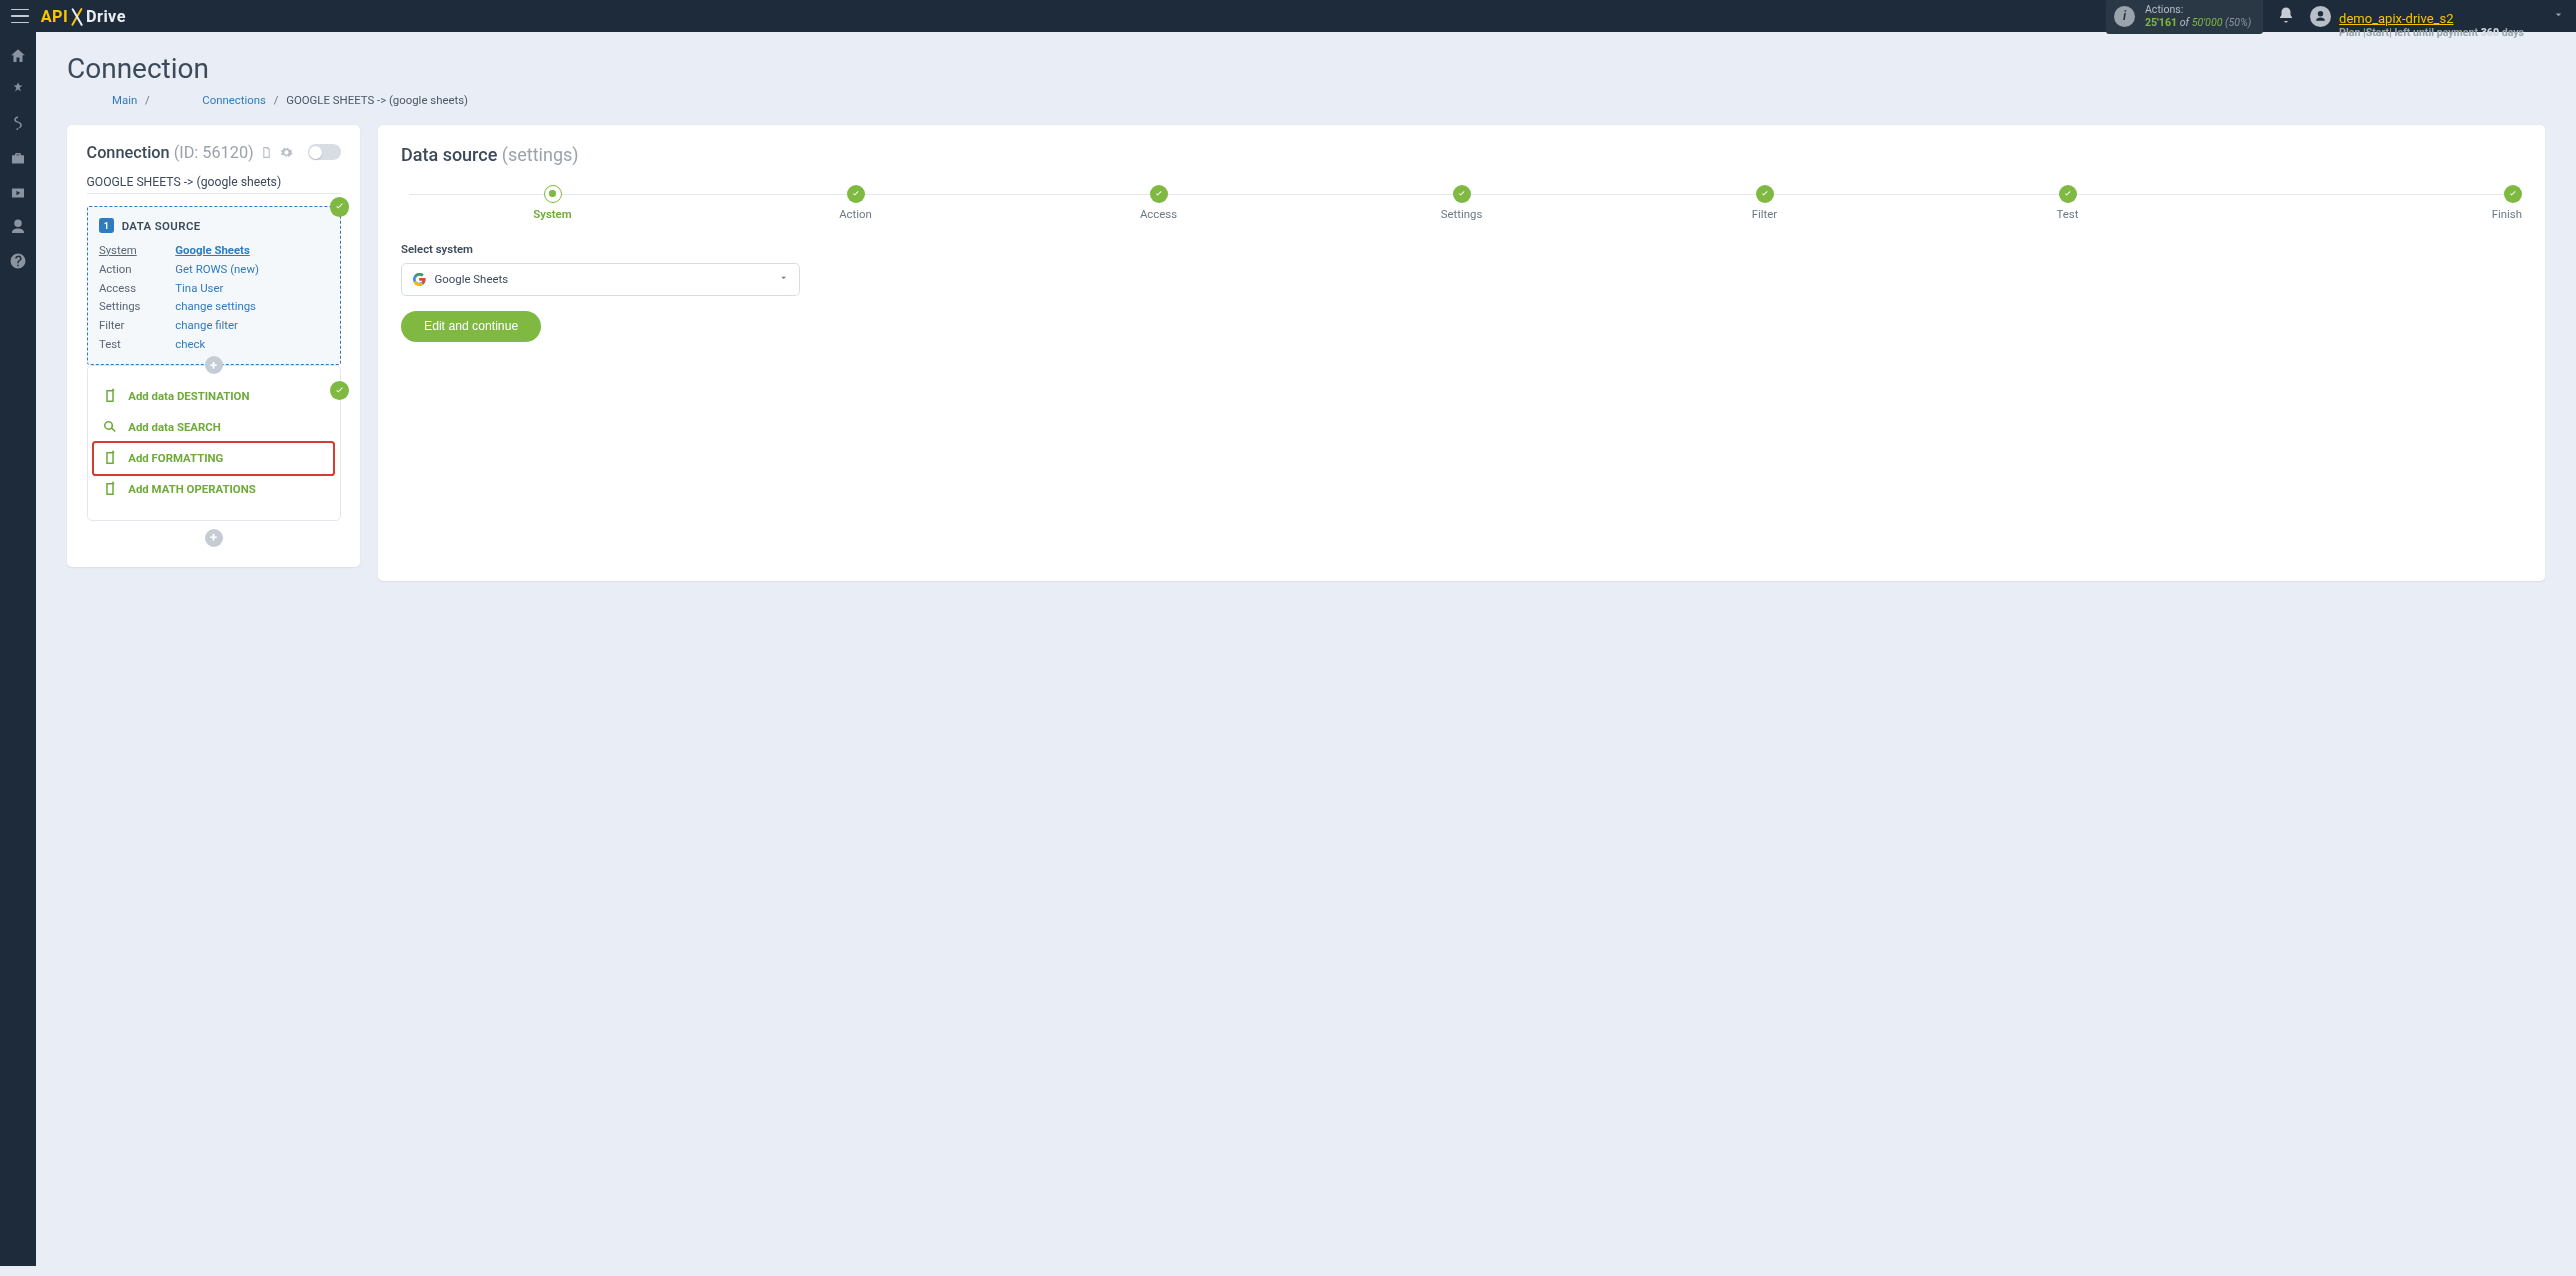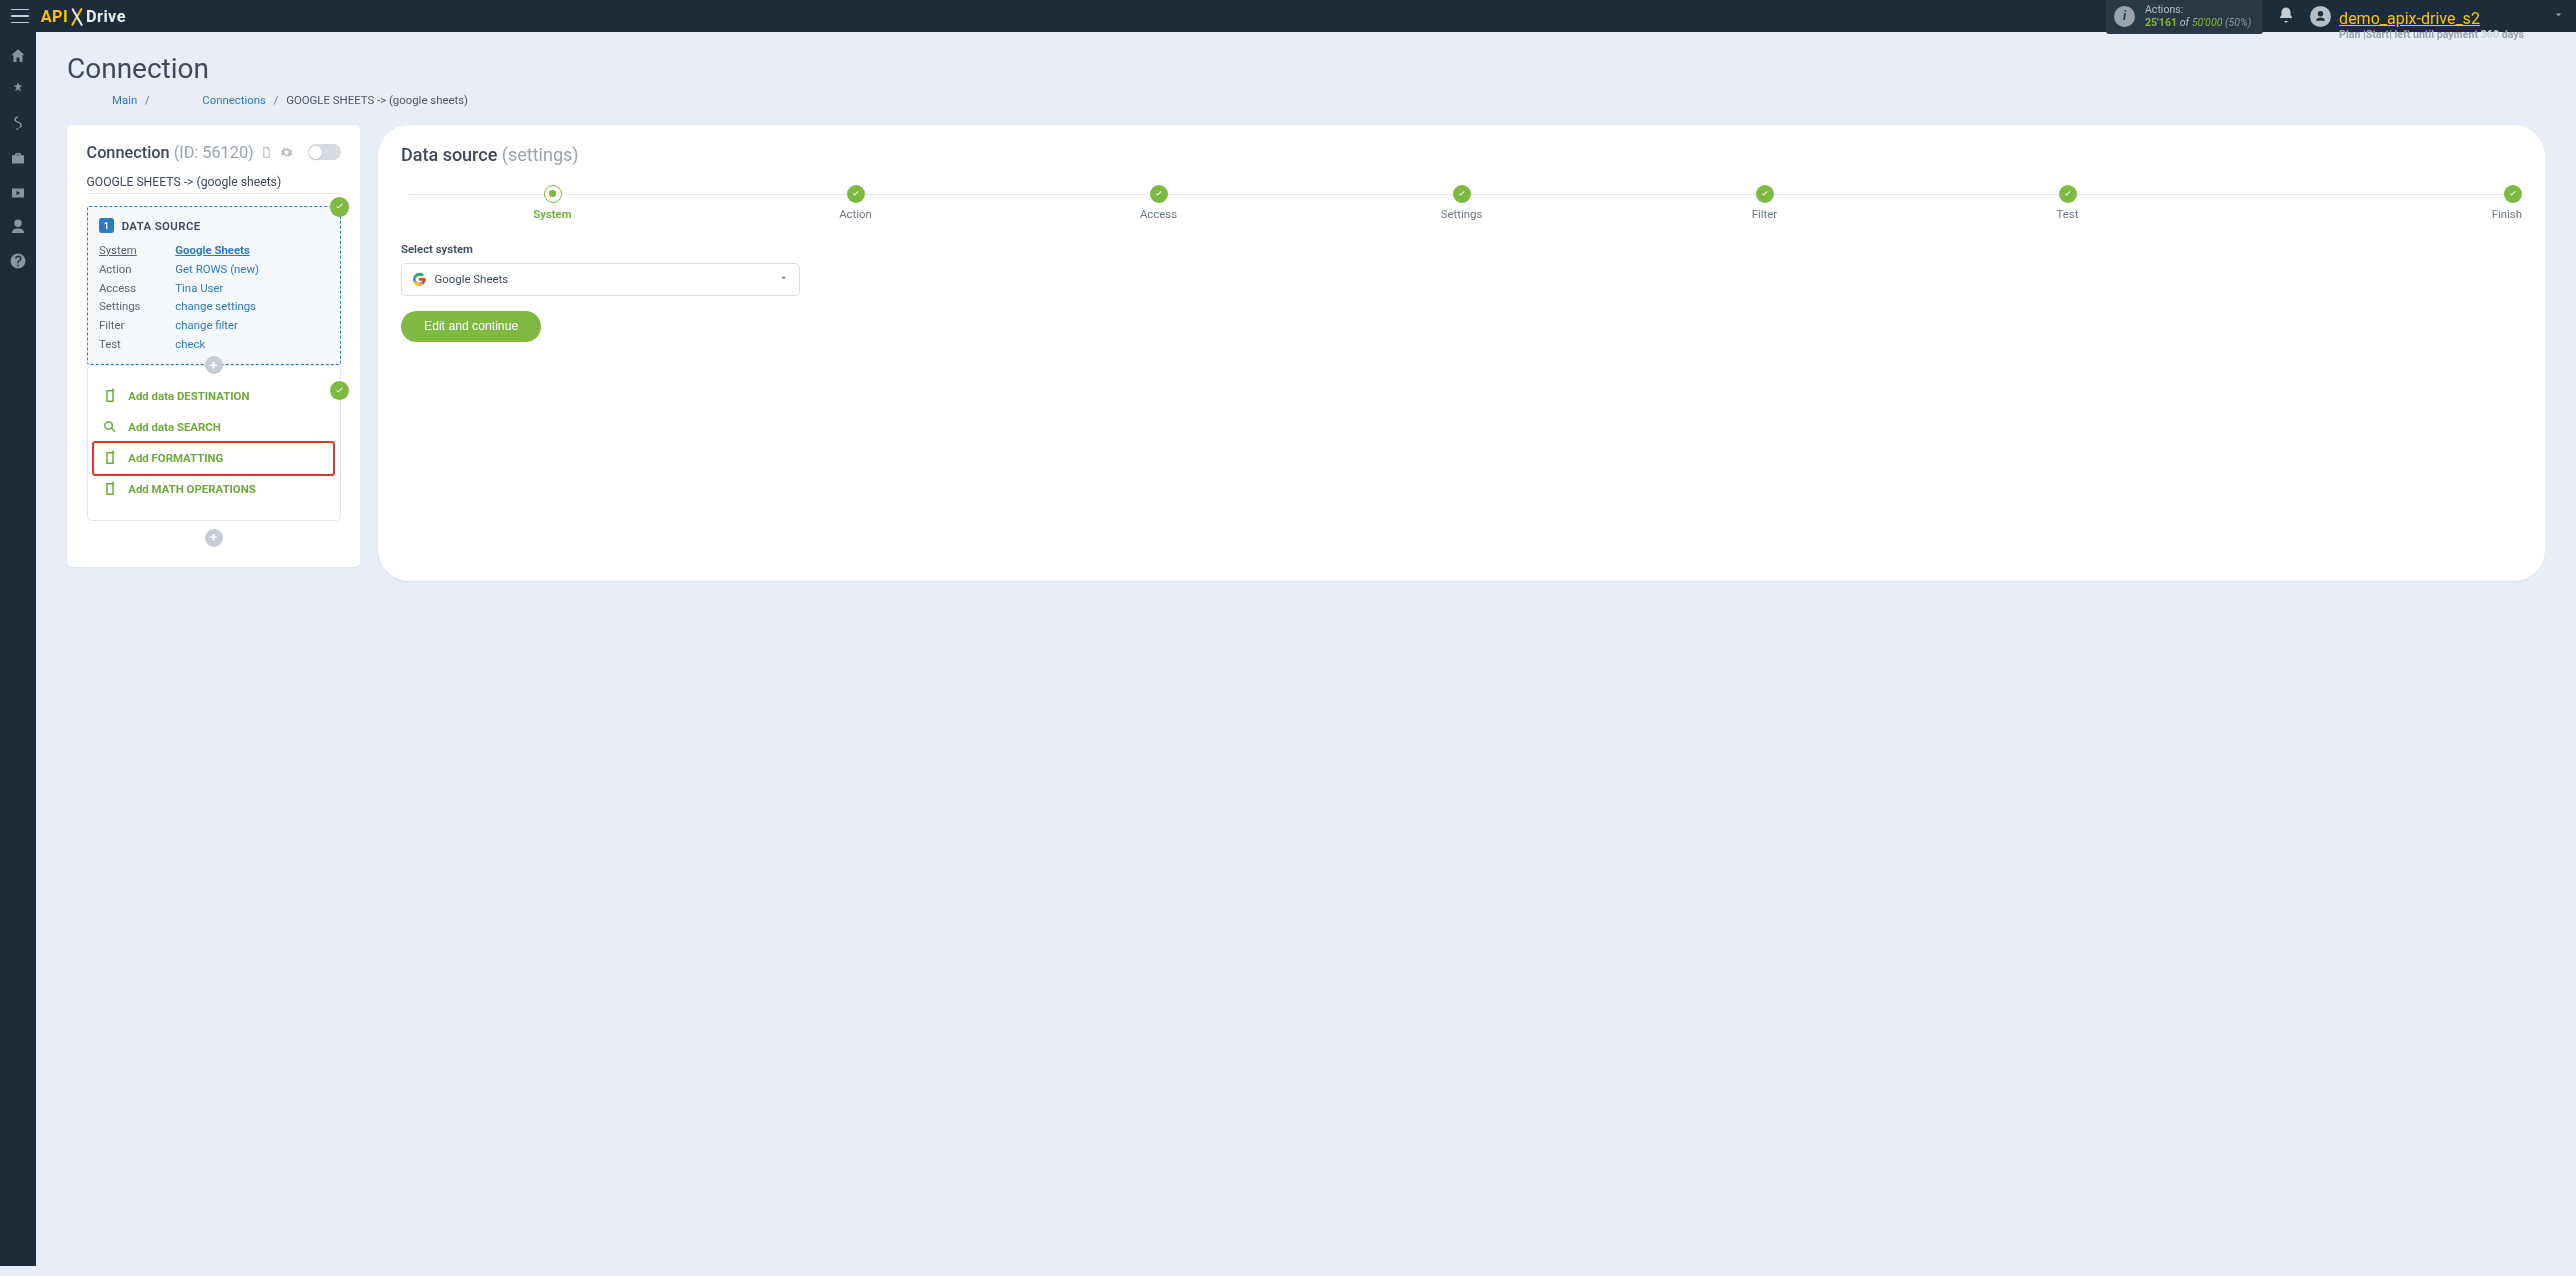--- a/index.html
+++ b/index.html
@@ -52,21 +52,21 @@
   .actions-pill .line1 { color:#b7bec6; }
   .actions-pill .used { color:#7fb942; font-weight:700;}
   .actions-pill .of   { color:#b7bec6; font-style:italic;}
   .actions-pill .tot  { color:#7fb942; font-style:italic;}
   .actions-pill .pct  { color:#8a94a0; font-style:italic;}
   .bell { position:relative; margin-right:14.7px; cursor:pointer; }
   .bell svg { width:18px; height:18px; fill:#c6ccd3;}
   .userblock { display:flex; align-items:center; gap:8.1px; cursor:pointer; }
   .avatar { width:21px; height:21px; border-radius:50%; background:#b7bec6; display:flex; align-items:center; justify-content:center;}
   .avatar svg { width:13px; height:13px; fill:#1e2b3a;}
-  .userlines .uname { color:#f7c600; text-decoration:underline; font-size:16px;margin-top:17px;}
+  .userlines .uname { color:#f7c600; text-decoration:underline; font-size:13px;margin-top:17px;}
   .userlines .uplan { font-size:10.6px; color:#9aa3ac;font-weight:bold;}
   .userlines .uplan b { color:#cfd6dd;}
   .chev { margin-left: 19.5px; }
   .chev svg { width:13px; height:13px; fill:#9aa3ac;}
 
   
   .shell { display:flex; height: calc(100% - 42px); }
   .leftnav { width:36px; background:#1e2b3a; display:flex; flex-direction:column; align-items:center; padding-top:14.7px; gap:16.3px;}
   .leftnav .ni { width:18px; height:18px; fill:#8a94a0; cursor:pointer;}
 
@@ -129,21 +129,21 @@
   .opt-card .ds-check { top:14.7px; right:-9.8px; }
   .opt-item {
     display:flex; align-items:center; gap:9.8px; padding:6.5px 6.5px; border-radius:3.3px;
     color:#6eab3a; font-weight:700; font-size:11.4px; cursor:pointer;
   }
   .opt-item svg { width:18px; height:18px; fill:#6eab3a;}
   .opt-item.highlight { outline: 2.4px solid #d43c2e; outline-offset:-0.8px; border-radius:1.6px;}
   .plus-conn.bottom { margin-top:8.1px;}
 
   
-  .right-card { flex:1; padding: 19.5px 23px 33px; min-height:456px;border-radius:31px;}
+  .right-card { flex:1; padding: 19.5px 23px 33px; min-height:456px;}
   .rtitle { font-size:18px; font-weight:500; color:#3c4a5a; margin-bottom:19.5px;}
   .rtitle .muted { color:#9aa3ac; font-weight:400;}
   .stepper { display:flex; align-items:flex-start; justify-content:space-between; gap:0; position:relative; margin-bottom:21px;}
   .step { flex:1; text-align:center; position:relative;}
   .step:first-child { text-align:left; }
   .step:last-child  { text-align:right; }
   .step .dot {
     width:18px; height:18px; border-radius:50%;
     display:inline-flex; align-items:center; justify-content:center;
     background:#7fb942; position:relative; z-index:2;

